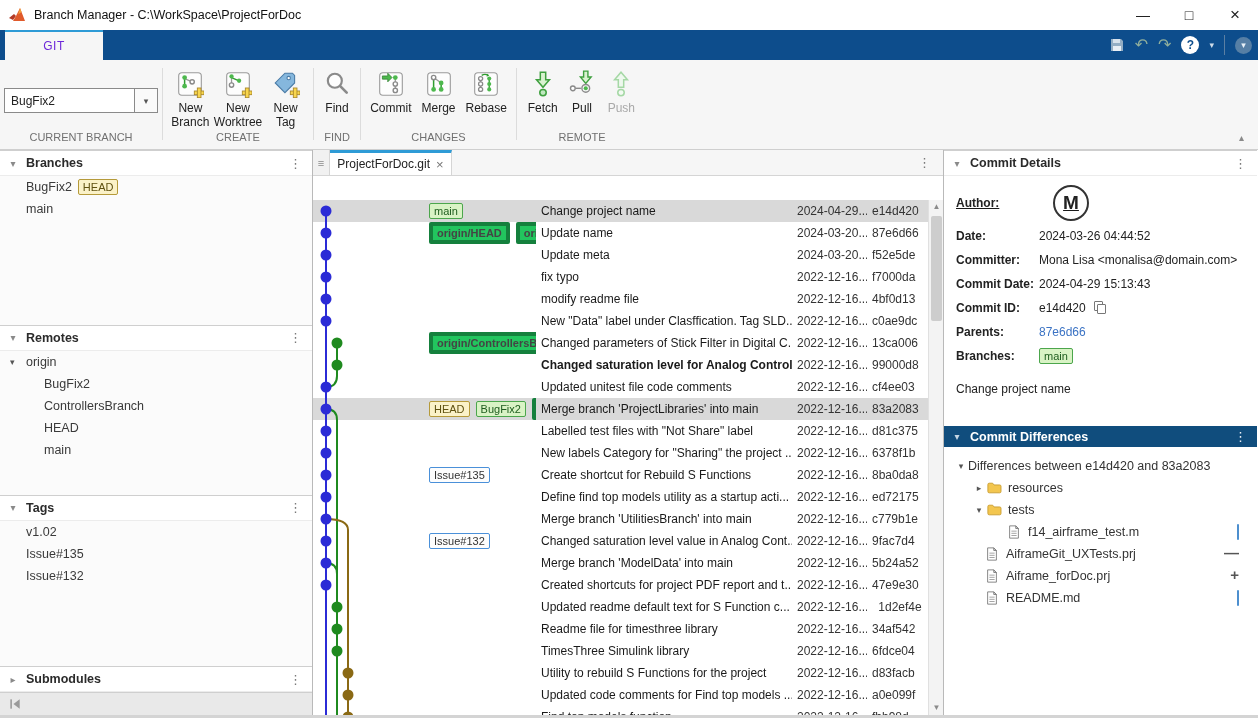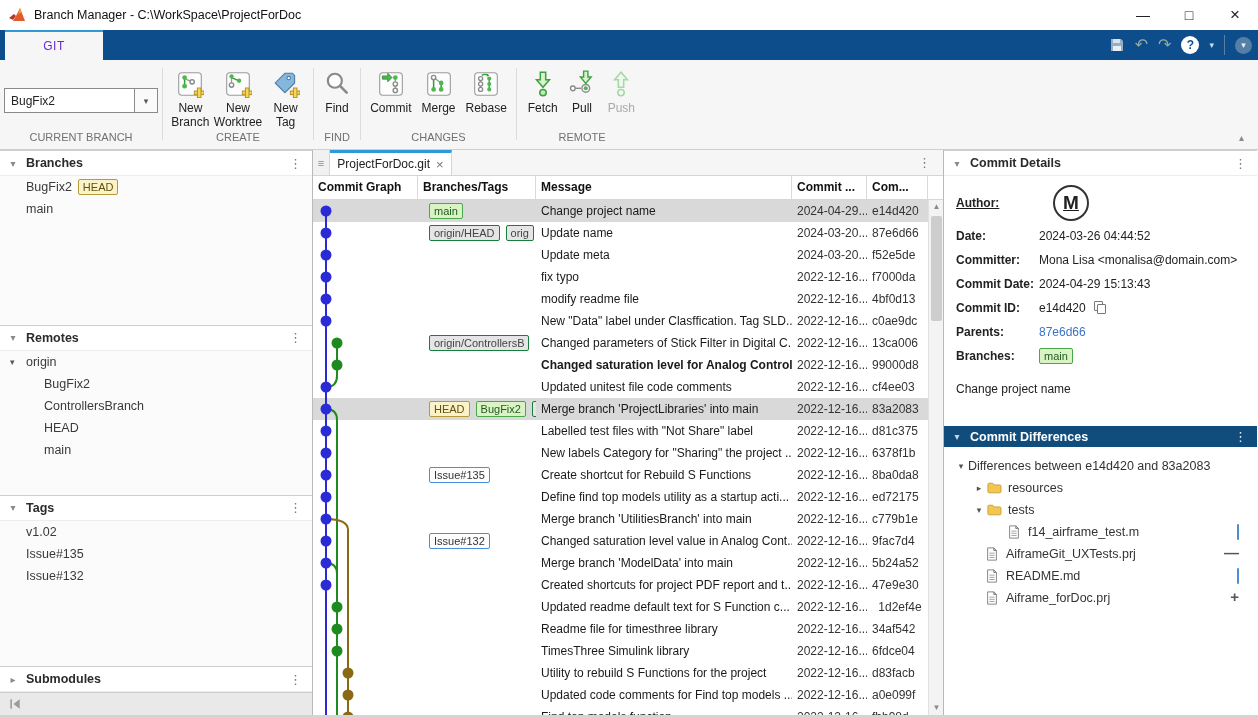--- a/index.html
+++ b/index.html
@@ -47,21 +47,21 @@
   .panel-header .caret { width:26px; text-align:center; color:#8a8a8a; font-size:10px; }
   .panel-header .ptitle { font-weight:bold; font-size:12.5px; color:#2b2b2b; }
   .panel-header .kebab { margin-left:auto; margin-right:10px; color:#7a7a7a; font-size:13px; letter-spacing:0; cursor:default; }
   .panel-body { overflow:hidden; }
   .side-item { height:22px; display:flex; align-items:center; padding-left:26px; font-size:12.5px; color:#3a3a3a; cursor:default; }
   .side-item .tree-caret { margin-left:-16px; width:16px; color:#555; font-size:9px; }
   .side-item.child { padding-left:44px; }
   .badge { display:inline-block; font-size:11px; line-height:14px; padding:0 4px; border-radius:2px; margin-left:6px; white-space:nowrap; }
   .badge.yellow { background:#fbf2c8; border:1px solid #b59a3a; color:#5f5110; }
   .badge.green  { background:#d9f3c5; border:1px solid #4ca64c; color:#1e5c1e; }
-  .badge.gray   { background:#e5e5e5; border:1px solid #15803d; color:#444; }
+  .badge.gray   { background:#22c55e; border:4px solid #15803d; color:#444;font-weight:bold; }
   .badge.blue   { background:#fdfdfd; border:1px solid #4a90d9; color:#333; }
   .sidebar-bottom { margin-top:auto; height:23px; background:#e9e9e9; border-top:1px solid #cfcfcf; display:flex; align-items:center; padding-left:8px; flex:none; }
 
   
   .center { width:631px; height:100%; background:#fff; border-right:1px solid #b9b9b9; position:relative; }
   .tabbar { height:26px; background:#f6f6f6; border-bottom:1px solid #d5d5d5; display:flex; align-items:stretch; position:relative; }
   .hamburger { width:17px; border-right:1px solid #d5d5d5; display:flex; align-items:center; justify-content:center; color:#8a8a8a; font-size:11px; background:#f1f1f1; }
   .doc-tab { width:122px; background:#fff; border-top:3px solid #2e9bd6; border-right:1px solid #d5d5d5; display:flex; align-items:center; justify-content:center; gap:6px; font-size:12px; color:#222; }
   .doc-tab .close-x { color:#777; font-size:13px; }
   .tab-kebab { position:absolute; right:12px; top:5px; color:#7a7a7a; font-size:13px; }
@@ -371,27 +371,20 @@
 
     <div class="center">
       <div class="tabbar">
         <div class="hamburger">≡</div>
         <div class="doc-tab">
           <span>ProjectForDoc.git</span>
           <span class="close-x">×</span>
         </div>
         <span class="tab-kebab">⋮</span>
       </div>
-      <div class="thead" id="table-head">
-          <div class="th" style="width: 105px;">Commit Graph</div>
-          <div class="th" style="width: 118px;">Branches/Tags</div>
-          <div class="th" style="width: 256px;">Message</div>
-          <div class="th" style="width: 75px;">Commit ...</div>
-          <div class="th" style="width: 61px;">Com...</div>
-        </div>
       <div class="tbody" id="table-body">
           <div class="trow selected">
             <div class="tcell" style="width: 105px;"></div>
             <div class="tcell" style="width: 118px;"><span class="badge green">main</span></div>
             <div class="tcell msg" style="width: 256px;">Change project name</div>
             <div class="tcell meta" style="width: 75px;">2024-04-29...</div>
             <div class="tcell meta" style="width: 61px;">e14d420</div>
           </div>
           <div class="trow">
             <div class="tcell" style="width: 105px;"></div>
@@ -698,32 +691,32 @@
             <span class="status"><span class="glyph-del">—</span></span>
           </div>
           <div class="tree-row" style="padding-left: 40px;">
             <svg viewBox="0 0 16 16" class="ticon">
               <path d="M3 1 h7 l3 3 v11 h-10 z" fill="#fff" stroke="#777"></path>
               <path d="M10 1 l3 3 h-3 z" fill="#ddd" stroke="#777"></path>
               <line x1="5" y1="7" x2="11" y2="7" stroke="#999"></line>
               <line x1="5" y1="9.5" x2="11" y2="9.5" stroke="#999"></line>
               <line x1="5" y1="12" x2="11" y2="12" stroke="#999"></line>
             </svg>
-            <span>README.md</span>
-            <span class="status"><span class="sq-mod"></span></span>
+            <span>Aiframe_forDoc.prj</span>
+            <span class="status"><span class="glyph-add">+</span></span>
           </div>
           <div class="tree-row" style="padding-left: 40px;">
             <svg viewBox="0 0 16 16" class="ticon">
               <path d="M3 1 h7 l3 3 v11 h-10 z" fill="#fff" stroke="#777"></path>
               <path d="M10 1 l3 3 h-3 z" fill="#ddd" stroke="#777"></path>
               <line x1="5" y1="7" x2="11" y2="7" stroke="#999"></line>
               <line x1="5" y1="9.5" x2="11" y2="9.5" stroke="#999"></line>
               <line x1="5" y1="12" x2="11" y2="12" stroke="#999"></line>
             </svg>
-            <span>Aiframe_forDoc.prj</span>
-            <span class="status"><span class="glyph-add">+</span></span>
+            <span>README.md</span>
+            <span class="status"><span class="sq-mod"></span></span>
           </div>
         </div>
     </div>
   </div>
 
   <div class="bottomstrip"></div>
 </div>
 
 </body></html>

